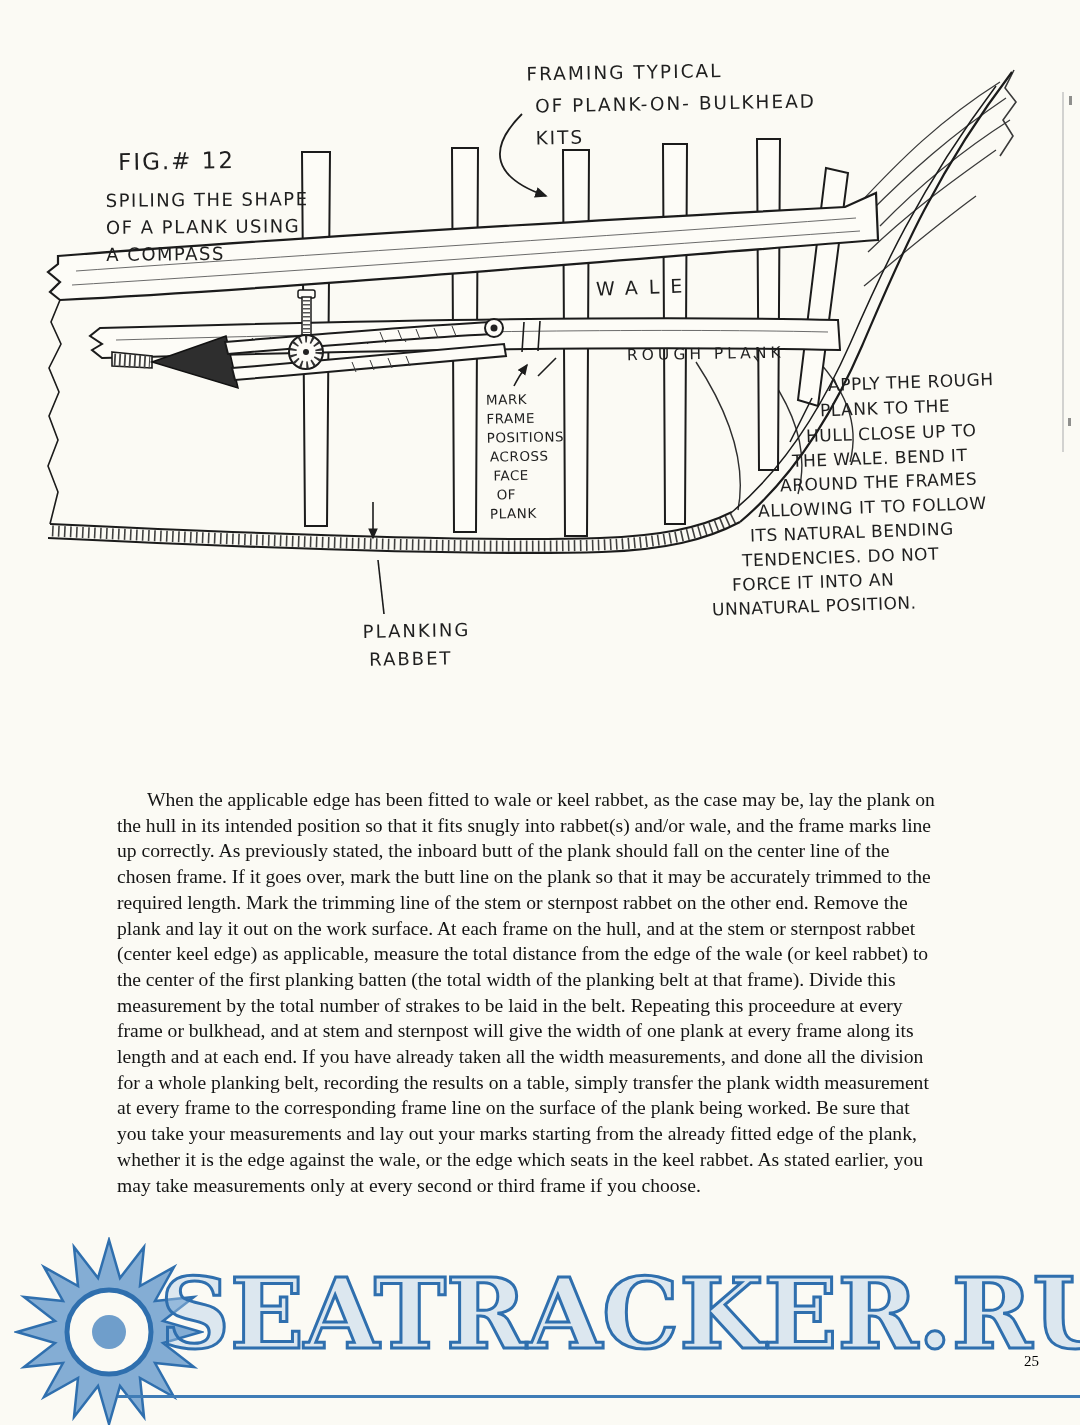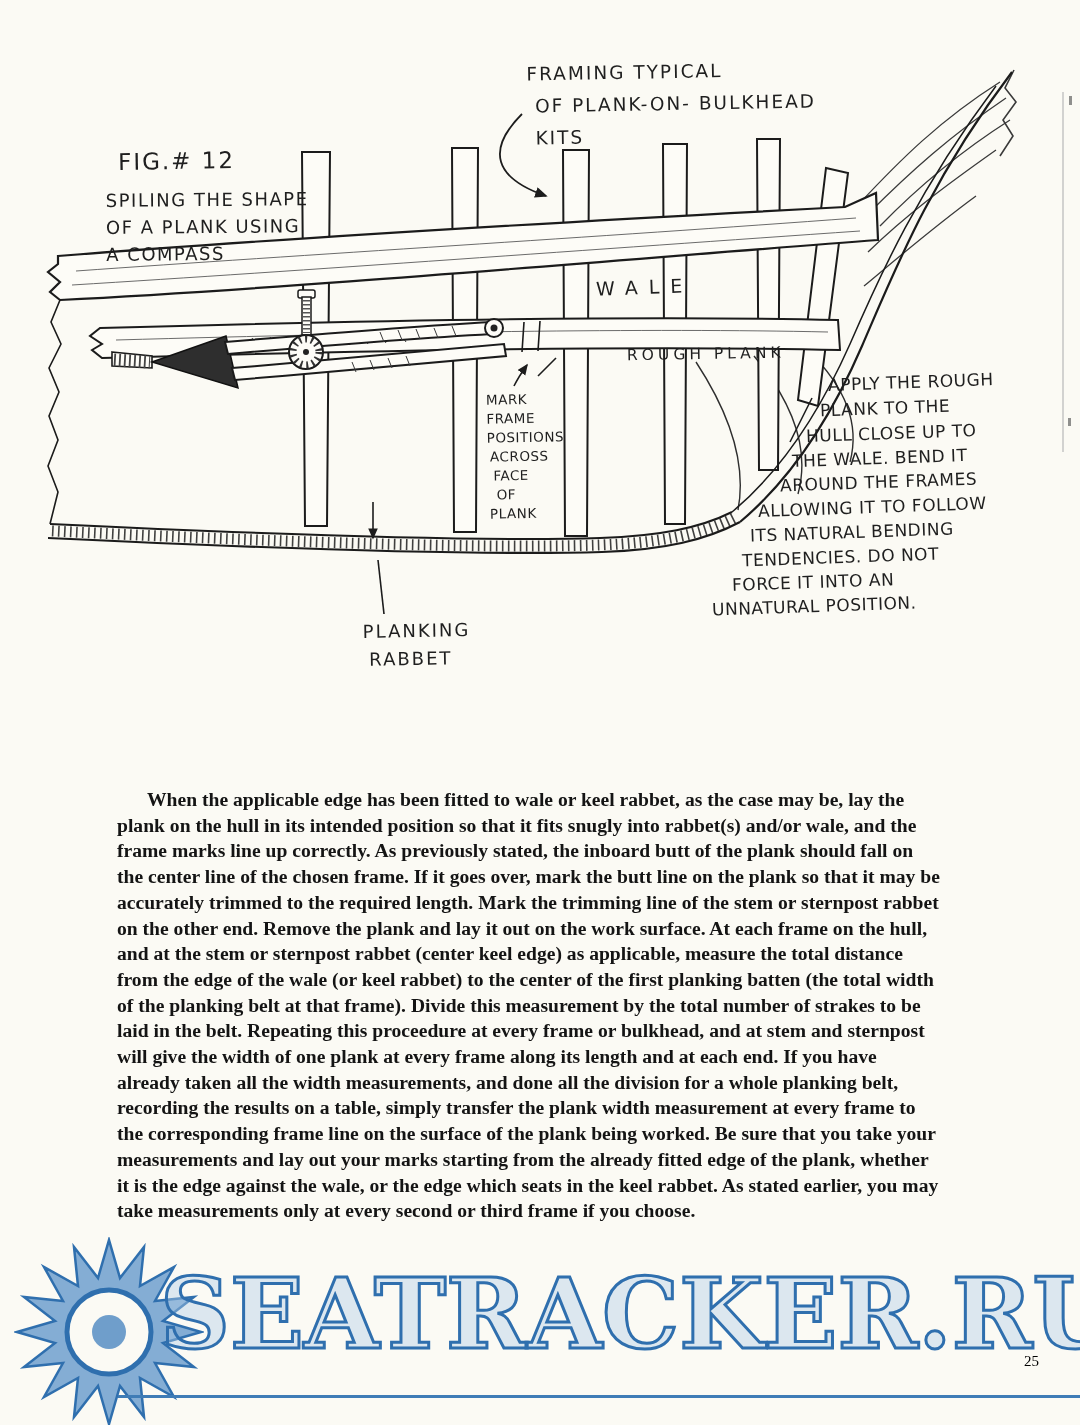--- a/index.html
+++ b/index.html
@@ -22,21 +22,21 @@
   .rough-plank-label { left:627px; top:345px; font-size:15.5px; letter-spacing:4px; transform:rotate(-1deg); }
   .mark-note { left:487px; top:390px; font-size:13.5px; line-height:19px; letter-spacing:0.5px; transform:rotate(-1deg); }
   .apply-line { font-size:17px; letter-spacing:0.5px; transform:rotate(-2deg); }
   .rabbet-label { left:363px; top:617px; font-size:18px; line-height:28px; letter-spacing:2px; transform:rotate(-1deg); }
   .rabbet-label .l2 { margin-left:6px; }
 
   .body-text {
     position:absolute; left:117px; top:787px; width:826px;
     font-size:19.6px; line-height:25.7px; color:#141414;
   }
-  .body-text p { margin:0; text-indent:30px;font-weight:bold; }
+  .body-text p { margin:0; text-indent:30px; }
 
   .watermark { position:absolute; left:0; top:1235px; width:1080px; height:190px; pointer-events:none; }
   .watermark-text {
     position:absolute; left:160px; top:22px;
     font-family:"DejaVu Serif", serif; font-weight:700; font-size:97px;
     letter-spacing:0px; white-space:nowrap;
     color:rgba(176,206,232,0.42);
     -webkit-text-stroke:3px #2f6fae;
   }
   .sun { position:absolute; left:14px; top:2px; }

